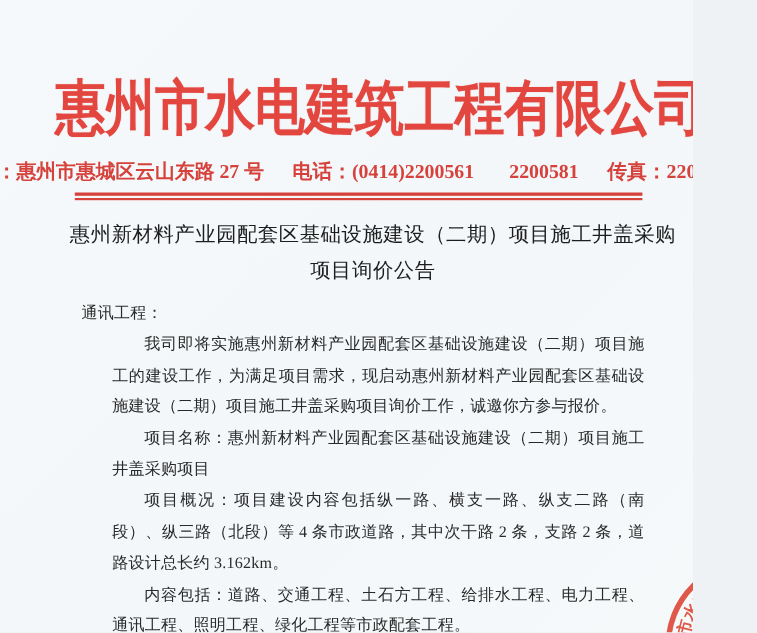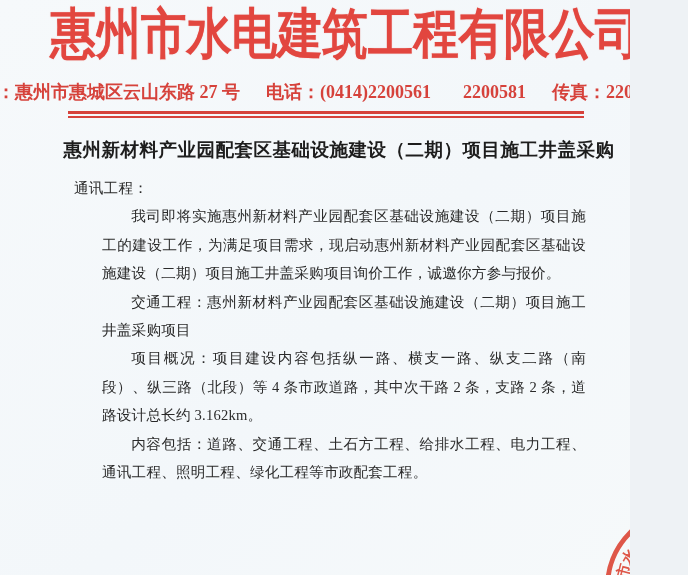--- a/index.html
+++ b/index.html
@@ -8,20 +8,21 @@
     font-family: "Liberation Serif", "DejaVu Serif", serif;
     background: #eef2f5;
   }
   .page {
     position: relative;
     width: 630px; height: 575px;
     overflow: hidden;
     background: linear-gradient(135deg, #f6f9fb 0%, #f3f7fa 55%, #f6f9fa 100%);
     color: #262626;
     box-sizing: border-box;
+    padding-top: 64px;
   }
 
   
   .company-name {
     text-align: center;
     font-size: 54px;
     font-weight: bold;
     line-height: 68px;
     color: #e2463f;
     white-space: nowrap;
@@ -47,21 +48,21 @@
     margin: 7px 46px 0 68px;
   }
   .rule-thick { height: 3px; background: #d6423b; }
   .rule-thin  { height: 1.6px; background: #d6423b; margin-top: 2.4px; }
 
   
   .doc-title {
     margin-top: 16px;
     text-align: center;
     font-size: 18.5px;
-    font-weight: bold;
+    font-weight: normal;
     line-height: 33px;
     color: #1d1d1d;
     letter-spacing: 0.5px;
     margin-left: 48px;
   }
 
   
   .body-text {
     margin-top: 7px;
     padding: 0 44px 0 74px;
@@ -121,26 +122,27 @@
     </div>
 
     <div class="rule">
       <div class="rule-thick"></div>
       <div class="rule-thin"></div>
     </div>
   </div>
 
   <div class="doc-title">
     <div>惠州新材料产业园配套区基础设施建设（二期）项目施工井盖采购</div>
+    <div>项目询价公告</div>
   </div>
 
   <div class="body-text">
     <p>通讯工程：</p>
     <p class="indent">我司即将实施惠州新材料产业园配套区基础设施建设（二期）项目施工的建设工作，为满足项目需求，现启动惠州新材料产业园配套区基础设施建设（二期）项目施工井盖采购项目询价工作，诚邀你方参与报价。</p>
-    <p class="indent">交通工程：惠州新材料产业园配套区基础设施建设（二期）项目施工井盖采购项目</p>
+    <p class="indent">项目名称：惠州新材料产业园配套区基础设施建设（二期）项目施工井盖采购项目</p>
     <p class="indent">项目概况：项目建设内容包括纵一路、横支一路、纵支二路（南段）、纵三路（北段）等 4 条市政道路，其中次干路 2 条，支路 2 条，道路设计总长约 3.162km。</p>
     <p class="indent">内容包括：道路、交通工程、土石方工程、给排水工程、电力工程、通讯工程、照明工程、绿化工程等市政配套工程。</p>
   </div>
 
   <div class="seal">
     <div class="seal-ring"></div>
     <div class="seal-star">★</div>
     <div class="seal-chars" id="seal-chars">
         <span style="transform: translate(-50%, -50%) rotate(-75.5deg) translateY(-62px);">市</span>
         <span style="transform: translate(-50%, -50%) rotate(-61deg) translateY(-62px);">水</span>

